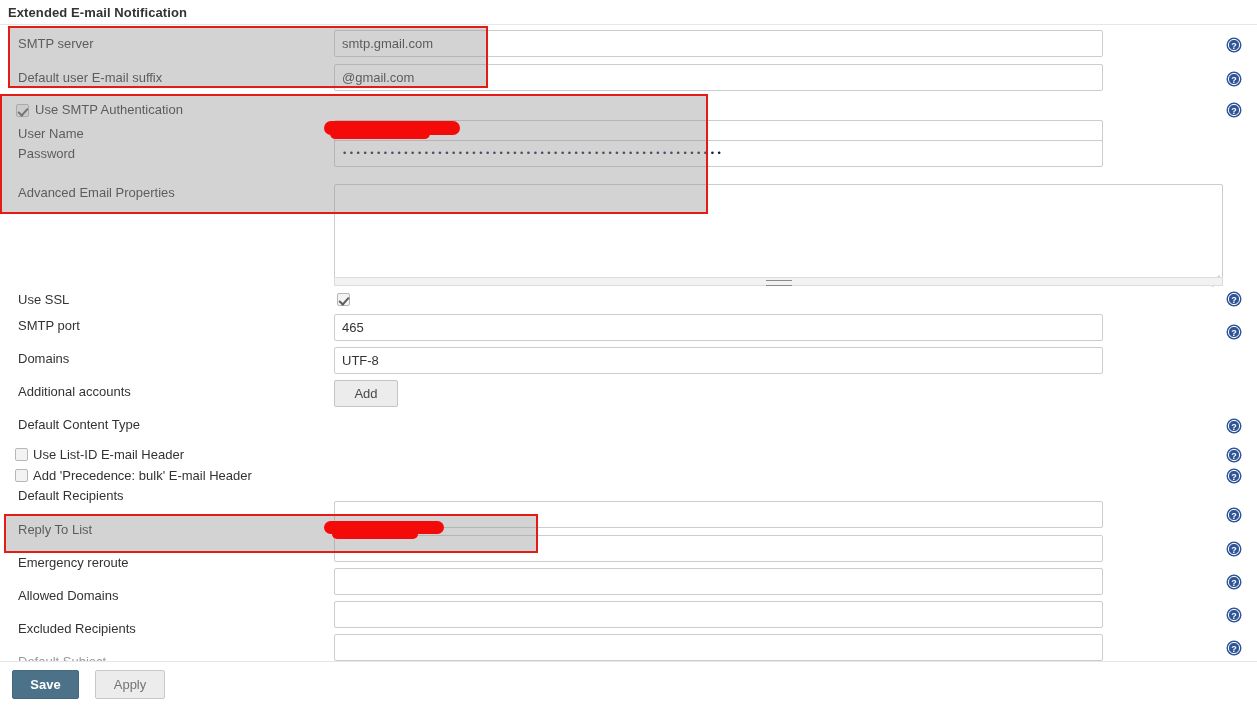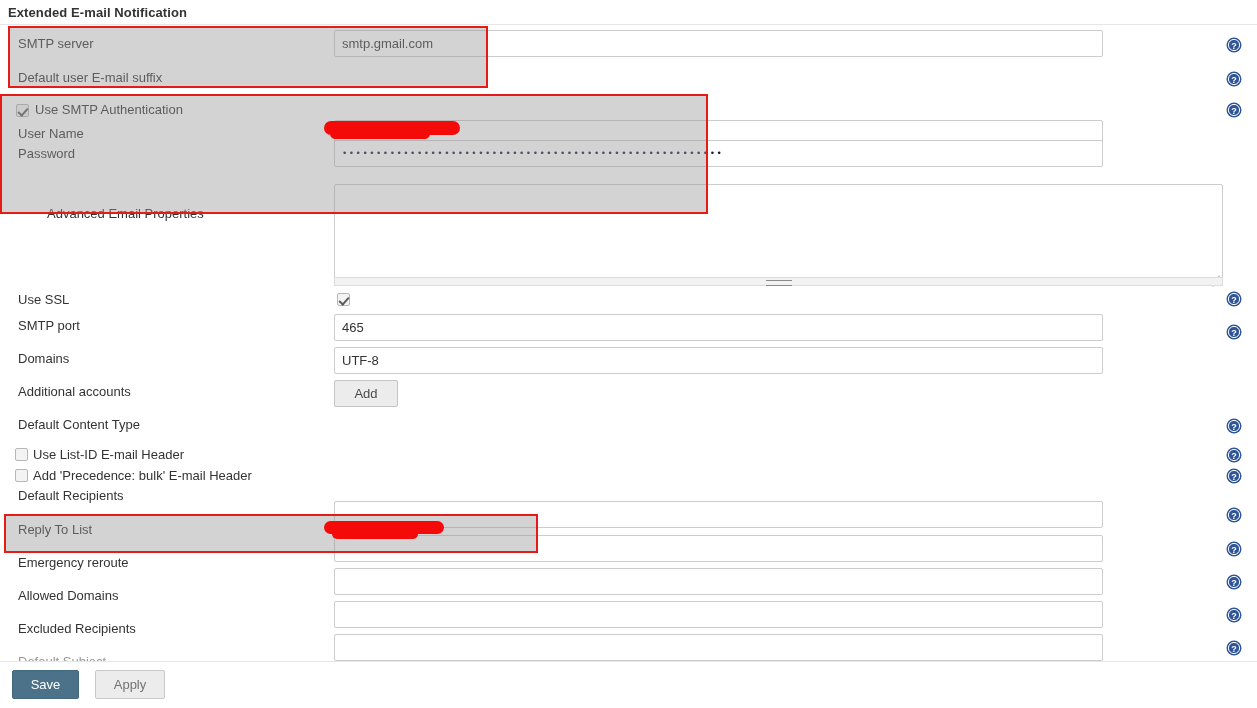--- a/index.html
+++ b/index.html
@@ -258,21 +258,21 @@
     top: 8px;
     box-sizing: border-box;
     width: 67px;
     height: 29px;
     background: #4b7289;
     border: 1px solid #42697f;
     border-radius: 2px;
     color: #ffffff;
     font-family: "Liberation Sans", sans-serif;
     font-size: 13px;
-    font-weight: normal;
+    font-weight: bold;
     cursor: pointer;
     outline: none;
   }
   .btn-apply {
     position: absolute;
     left: 95px;
     top: 8px;
     box-sizing: border-box;
     width: 70px;
     height: 29px;
@@ -312,20 +312,23 @@
       <svg width="16" height="16" viewBox="0 0 16 16" aria-hidden="true">
         <circle cx="8" cy="8" r="7.5" fill="#2f5597"></circle>
         <circle cx="8" cy="8" r="5.6" fill="none" stroke="#ffffff" stroke-width="1"></circle>
         <text x="8" y="11.6" font-family="Liberation Sans, sans-serif" font-size="9" font-weight="bold" fill="#ffffff" text-anchor="middle">?</text>
       </svg>
     </div>
   </div>
 
   <div class="row" style="top:38px;height:33px;">
     <div class="label" style="top:6px;">Default user E-mail suffix</div>
+    <div class="ctrl" style="top:0px;">
+      <input class="txt wide" type="text" value="@gmail.com" style="">
+    </div>
     <div class="help" style="top:7px;">
       <svg width="16" height="16" viewBox="0 0 16 16" aria-hidden="true">
         <circle cx="8" cy="8" r="7.5" fill="#2f5597"></circle>
         <circle cx="8" cy="8" r="5.6" fill="none" stroke="#ffffff" stroke-width="1"></circle>
         <text x="8" y="11.6" font-family="Liberation Sans, sans-serif" font-size="9" font-weight="bold" fill="#ffffff" text-anchor="middle">?</text>
       </svg>
     </div>
   </div>
 
   <div class="row" style="top:72px;height:26px;">
@@ -350,21 +353,21 @@
   <div class="row" style="top:114px;height:32px;">
     <div class="label" style="top:6px;">Password</div>
     <div class="ctrl" style="top:0px;">
       <div class="txt wide">
         <div class="pwd-dots">••••••••••••••••••••••••••••••••••••••••••••••••••••••••</div>
       </div>
     </div>
   </div>
 
   <div class="row" style="top:158px;height:112px;">
-    <div class="label" style="top:22px;margin-left:29px;">Advanced Email Properties</div>
+    <div class="label" style="top:1px;">Advanced Email Properties</div>
     <div class="ctrl" style="top:0px;position:absolute;">
       <textarea class="ta" style=""></textarea>
       <span class="ta-grip">
         <i style="bottom:1px; width:10px;"></i>
         <i style="bottom:5px; width:6px;"></i>
       </span>
     </div>
   </div>
 
   <div class="splitter" style="top:251px;">

